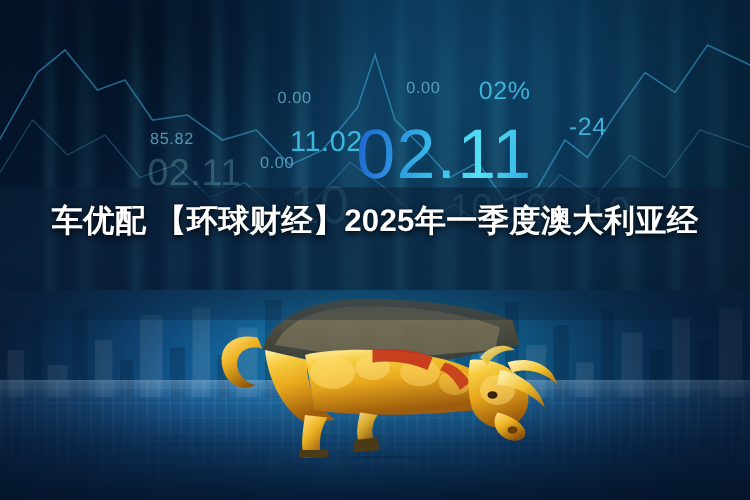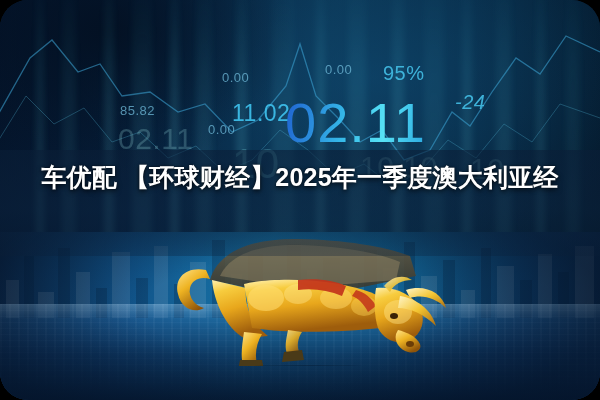--- a/index.html
+++ b/index.html
@@ -1,20 +1,19 @@
 <!DOCTYPE html>
 <html><head>
 <meta charset="utf-8">
 <style>
   html,body{margin:0;padding:0;background:#000;}
   #stage{
     position:relative;width:600px;height:400px;overflow:hidden;
     font-family:"Liberation Sans","DejaVu Sans",sans-serif;
     background:#061a33;
-    border-radius:28px;
   }
   
   .upper{
     position:absolute;left:0;top:0;width:600px;height:258px;
     background:
       radial-gradient(ellipse 260px 200px at 18% 12%, rgba(3,16,34,.95) 0%, rgba(3,16,34,0) 72%),
       radial-gradient(ellipse 420px 260px at 62% 30%, rgba(17,78,120,.55) 0%, rgba(17,78,120,0) 70%),
       linear-gradient(100deg,#04142a 0%,#061f3b 28%,#0a3350 52%,#072a45 72%,#041729 100%);
   }
   .streaks{position:absolute;inset:0;}
@@ -107,22 +106,22 @@
     <polyline points="-5,120 30,58 52,40 78,72 100,64 122,96 150,92 178,112 205,104 232,132 258,120 286,86 300,44 316,96 340,120 360,142 382,130 404,160 430,150 452,112 470,126 492,92 516,58 540,74 566,36 600,52" fill="none" stroke="#3ea8d8" stroke-width="1.3" opacity=".55"></polyline>
     <polyline points="-5,146 26,96 54,124 84,108 112,142 140,132 168,158 196,146 224,172 252,160 280,130 308,150 336,176 364,164 392,186 420,172 448,140 476,158 504,124 532,142 560,104 600,118" fill="none" stroke="#59c6e6" stroke-width="1" opacity=".28"></polyline>
   </svg>
 
   <div>
     <div class="bgnum n-sm" style="left:222px;top:70px;">0.00</div>
     <div class="bgnum n-sm" style="left:120px;top:103px;">85.82</div>
     <div class="bgnum n-sm" style="left:208px;top:122px;">0.00</div>
     <div class="bgnum n-lg" style="left:232px;top:100px;">11.02</div>
     <div class="bgnum n-sm" style="left:325px;top:62px;">0.00</div>
-    <div class="bgnum n-md" style="left:383px;top:62px;">95%</div>
-    <div class="bgnum n-md" style="left:455px;top:91px;font-style:italic;">-24</div>
+    <div class="bgnum n-md" style="left:383px;top:62px;">02%</div>
+    <div class="bgnum n-md" style="left:455px;top:91px;">-24</div>
     <div class="bgnum n-ghost2" style="left:118px;top:122px;">02.11</div>
     <div class="bgnum n-huge" style="left:285px;top:90px;">02.11</div>
     <div class="bgnum n-ghost" style="left:232px;top:140px;">10</div>
     <div class="bgnum n-ghost2" style="left:360px;top:150px;">10.10</div>
     <div class="bgnum n-ghost2" style="left:470px;top:152px;">10</div>
   </div>
 
   <div class="lower">
     <div class="bars">
       <div class="bar" style="left:6px;width:13px;height:38px;"></div>

